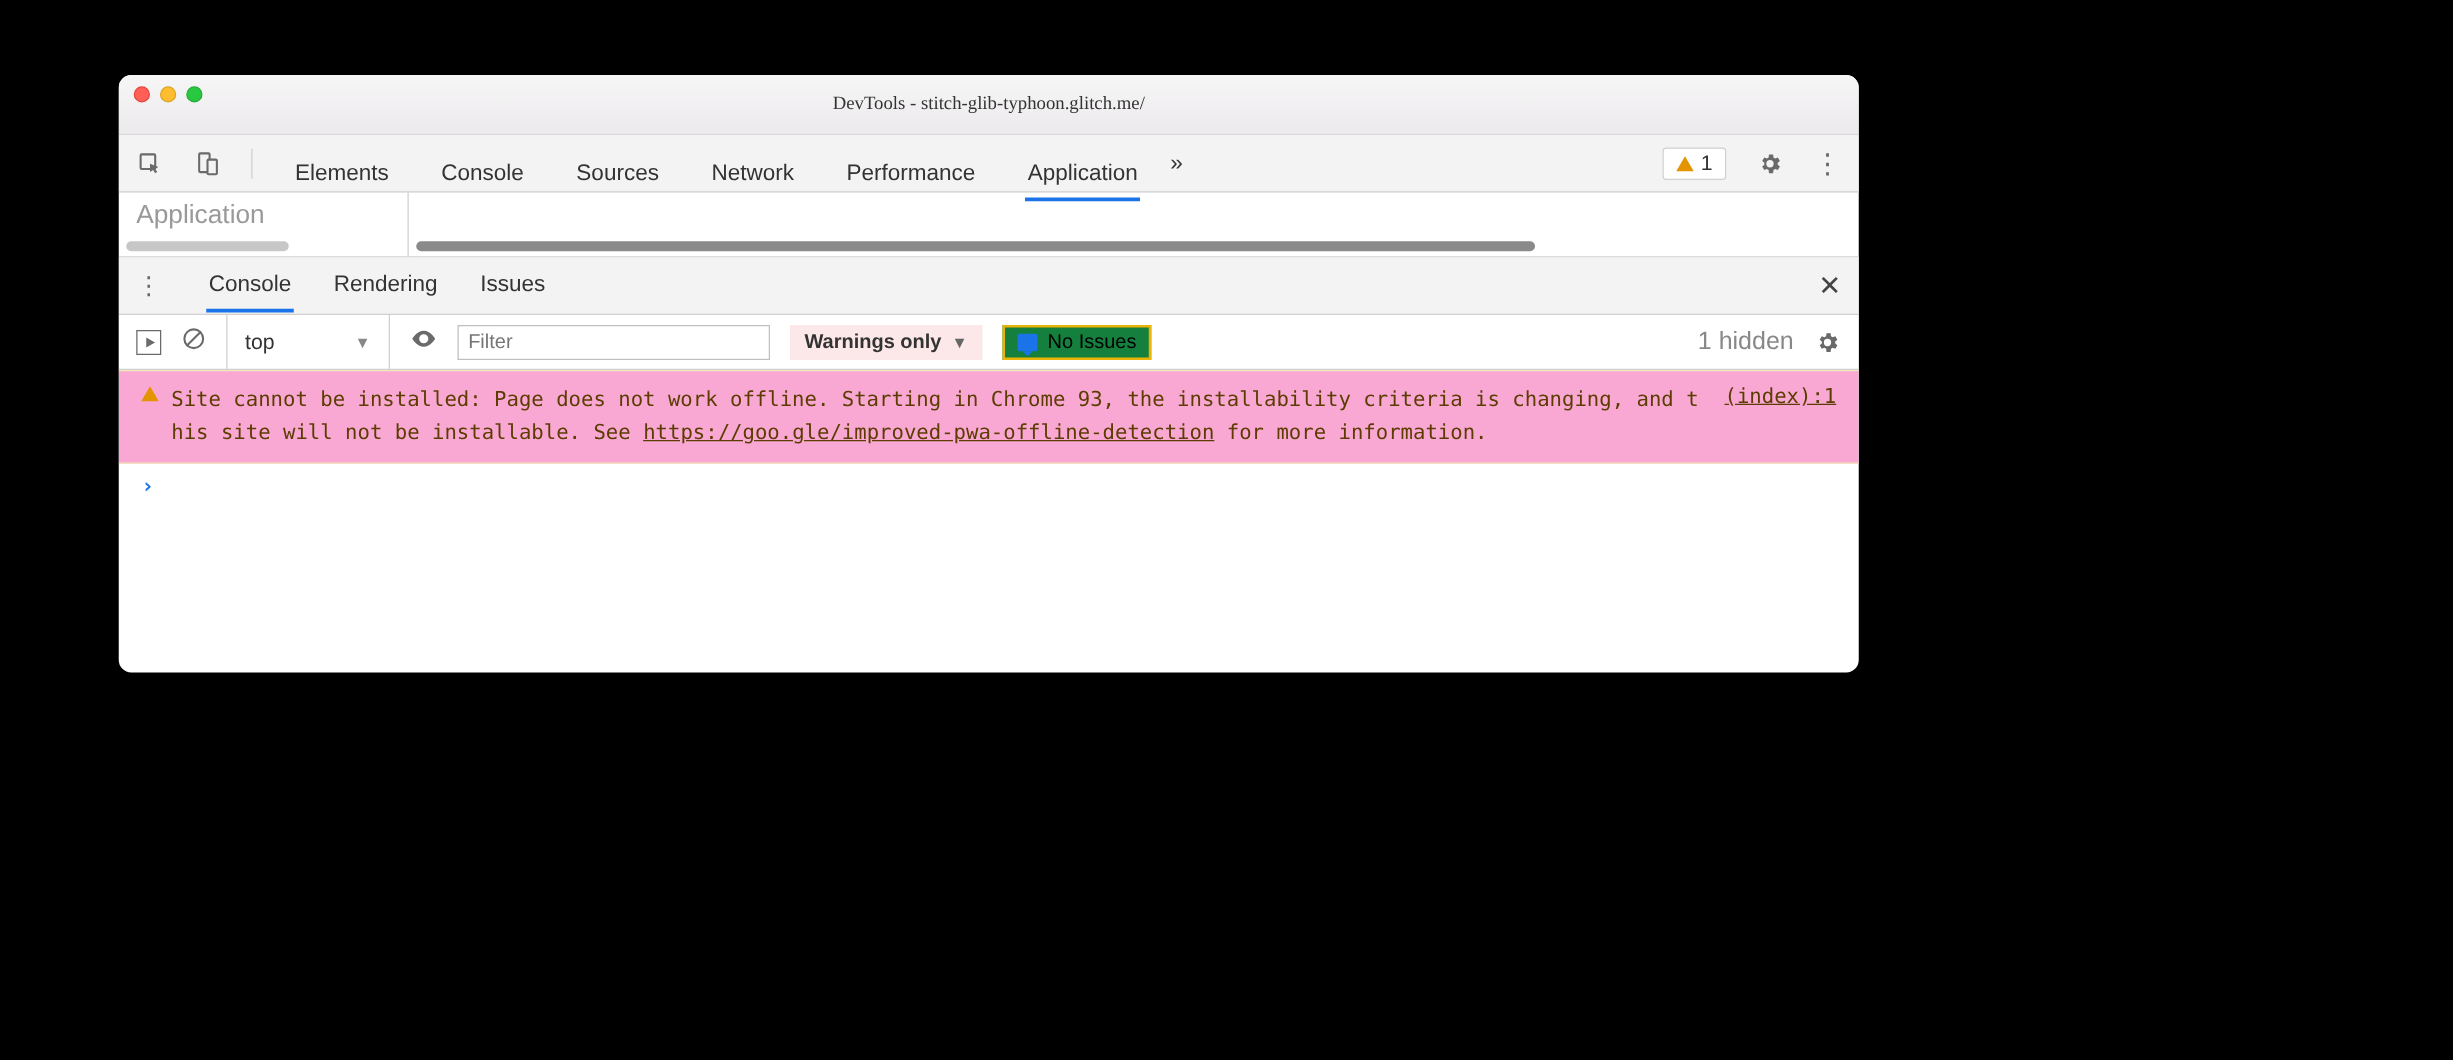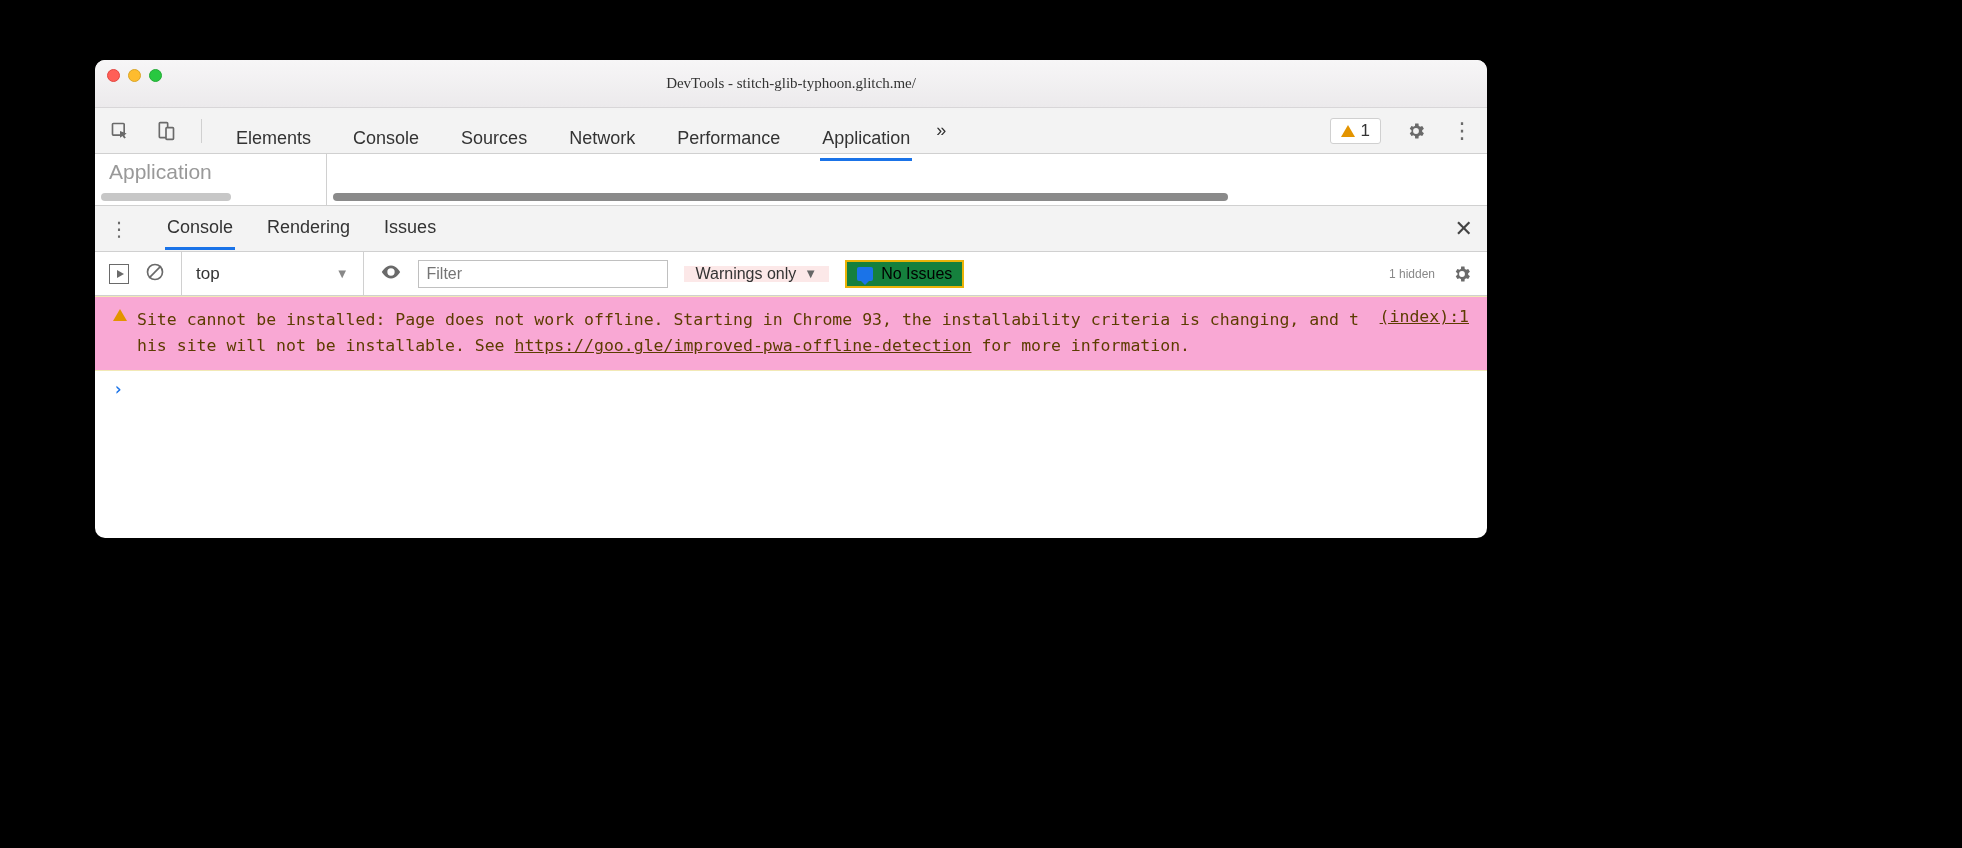--- a/index.html
+++ b/index.html
@@ -39,30 +39,30 @@
   .drawer-tabs { height:46px; border-bottom:1px solid #d0d0d0; display:flex; align-items:center; padding:0 14px; gap:30px; background:#f3f3f3;}
   .dtab { font-size:18px; color:#333; padding:10px 2px 9px; border-bottom:3px solid transparent; cursor:pointer;}
   .dtab.active { border-bottom-color:#1a73e8; font-weight:500;}
   .vdots-sm { font-size:20px; color:#6a6a6a; margin-right:6px;}
   .close-x { font-size:22px; color:#444; margin-left:auto; cursor:pointer; font-weight:300;}
   
   .console-bar { height:44px; border-bottom:1px solid #d0d0d0; display:flex; align-items:center; padding:0 14px; gap:16px; background:#fff;}
   .play-ico { width:20px;height:20px;border:1px solid #6a6a6a; display:flex;align-items:center;justify-content:center;}
   .play-ico .tri { width:0;height:0;border-left:7px solid #6a6a6a;border-top:4px solid transparent;border-bottom:4px solid transparent;margin-left:2px;}
   .no-ico svg{width:20px;height:20px;}
-  .ctx-sel { display:flex; align-items:center; gap:116px; font-size:17px; color:#333; border-left:1px solid #d0d0d0; border-right:1px solid #d0d0d0; padding:0 14px; height:100%;}
+  .ctx-sel { display:flex; align-items:center; gap:64px; font-size:17px; color:#333; border-left:1px solid #d0d0d0; border-right:1px solid #d0d0d0; padding:0 14px; height:100%;}
   .ctx-sel .dd { color:#888; font-size:13px;}
   .eye-ico svg{width:22px;height:22px;}
   .filter-in { width:250px; height:28px; border:1px solid #c0c0c0; padding:2px 8px; font-size:16px; color:#888; background:#fff;}
-  .level-sel { background:#fce8e8; height:16px; display:flex; align-items:center; padding:0 12px; font-size:16px; color:#333; gap:8px;}
+  .level-sel { background:#fce8e8; height:28px; display:flex; align-items:center; padding:0 12px; font-size:16px; color:#333; gap:8px;font-weight:bold;}
   .level-sel .dd { color:#666; font-size:13px;}
   .noissues { border:2px solid #eab308; background:#15803d; height:28px; display:flex; align-items:center; padding:0 10px; font-size:16px; gap:8px;}
   .noissues .msg-ico { width:16px;height:14px;background:#1a73e8;border-radius:2px;position:relative;}
   .noissues .msg-ico:after{content:"";position:absolute;left:4px;bottom:-4px;width:0;height:0;border-left:4px solid transparent;border-right:4px solid transparent;border-top:4px solid #1a73e8;}
-  .hidden-txt { margin-left:auto; color:#888; font-size:12px;}
+  .hidden-txt { margin-left:auto; color:#888; font-size:20px;}
   
   .warn-row { background:#f9a8d4; border-top:1px solid #f2e9b6; border-bottom:1px solid #f2e9b6; padding:10px 18px 10px 18px; display:flex; font-family: Menlo, Consolas, monospace; font-size:16.5px; color:#5c3c00; }
   .warn-row .icon-col { width:24px; padding-top:2px;}
   .warn-row .icon-col .wtri { width:0;height:0;border-left:7px solid transparent;border-right:7px solid transparent;border-bottom:12px solid #e39400;}
   .warn-row .msg { flex:1; line-height:1.6; word-break:break-all;}
   .warn-row .msg a { color:#5c3c00; text-decoration:underline;}
   .warn-row .src { color:#5c3c00; text-decoration:underline; white-space:nowrap; margin-left:13px;}
   
   .prompt-row { padding:8px 18px; font-family: Menlo, Consolas, monospace; font-size:17px; color:#1a73e8; }
   .prompt-row .caret { font-weight:bold;}

